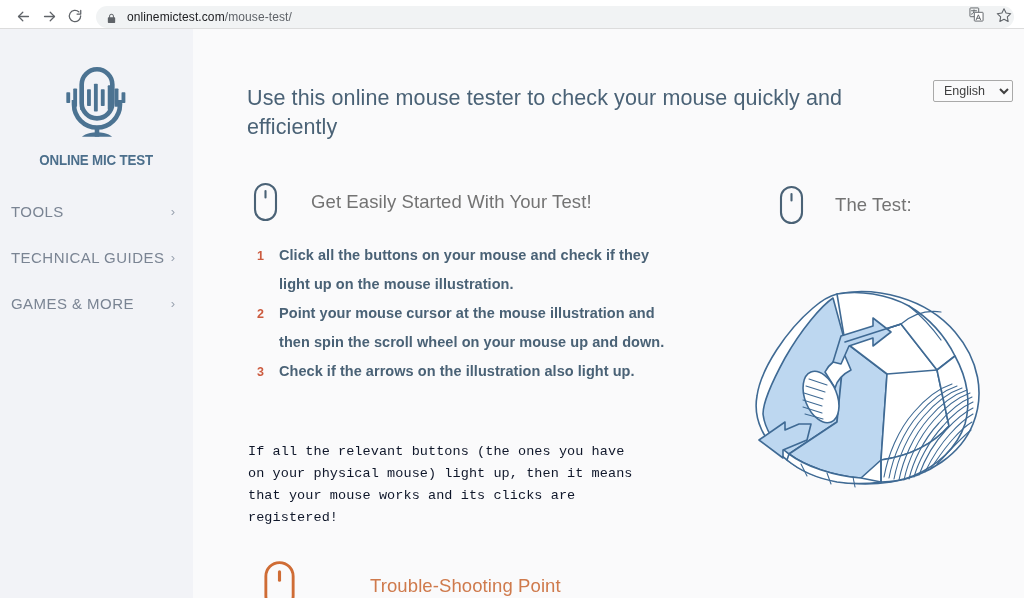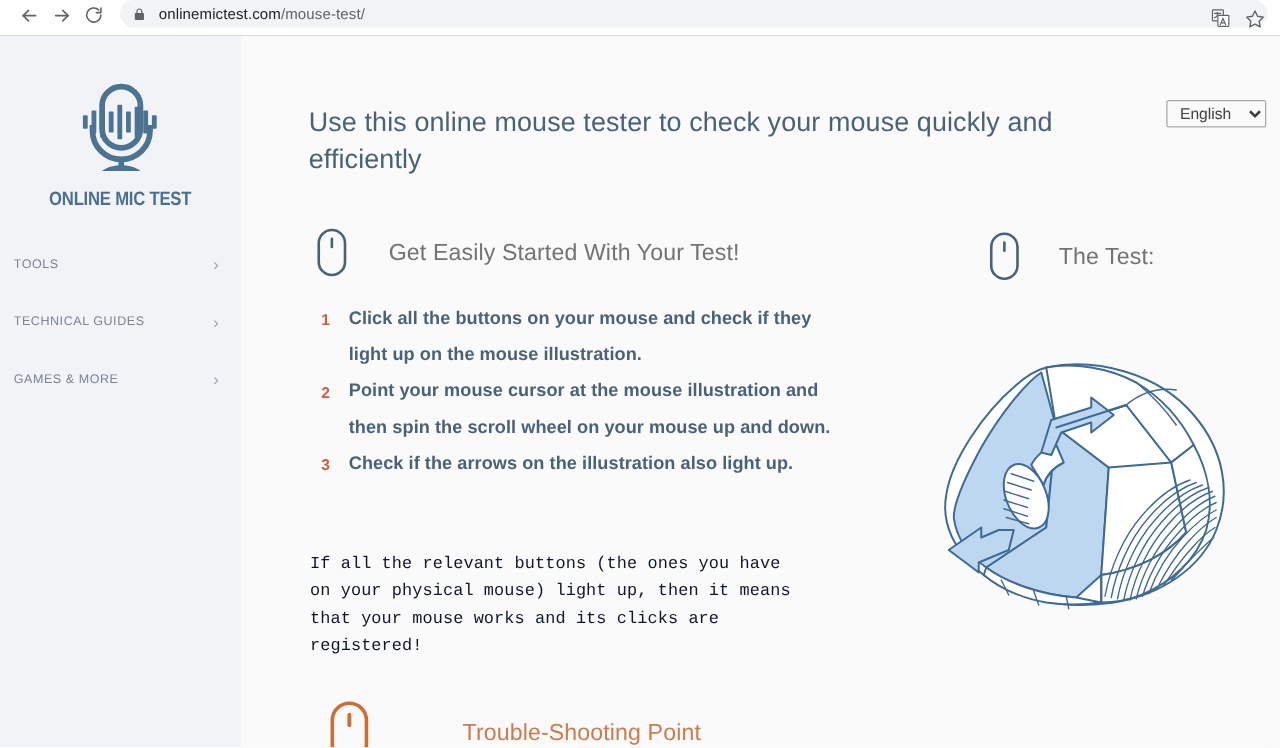--- a/index.html
+++ b/index.html
@@ -14,21 +14,21 @@
     font-family: "Liberation Sans", sans-serif;
     -webkit-font-smoothing: antialiased;
   }
 
   
   .browser-bar {
     height: 29px;
     background: #ffffff;
     border-bottom: 1px solid #dcdcdc;
     display: flex;
-    align-items: flex-start;
+    align-items: flex-end;
     padding: 0 10px;
     box-sizing: border-box;
     position: relative;
   }
   .nav-btn {
     width: 26px;
     height: 24px;
     display: flex;
     align-items: center;
     justify-content: center;
@@ -111,21 +111,21 @@
   .menu-item {
     display: flex;
     align-items: center;
     justify-content: space-between;
     padding: 0 18px 0 11px;
     height: 46px;
     box-sizing: border-box;
     cursor: pointer;
   }
   .menu-label {
-    font-size: 10px;
+    font-size: 15px;
     color: #7a8493;
     letter-spacing: 0.45px;
   }
   .menu-chevron {
     color: #9aa3b0;
     font-size: 13px;
     line-height: 1;
   }
 
   
@@ -164,21 +164,21 @@
     letter-spacing: 0.1px;
   }
 
   
   .sec-head {
     position: absolute;
     display: flex;
     align-items: center;
   }
   .sec-head.started { left: 60px; top: 153px; }
-  .sec-head.thetest { left: 598px; top: 156px; text-align: center; }
+  .sec-head.thetest { left: 586px; top: 156px; text-align: center; }
   .sec-head.trouble { left: 70px; top: 531px; }
 
   .mouse-icon { display: block; flex: 0 0 auto; }
   .sec-title {
     font-size: 18.5px;
     color: #737373;
     margin-left: 33px;
     letter-spacing: 0.1px;
     white-space: nowrap;
   }

